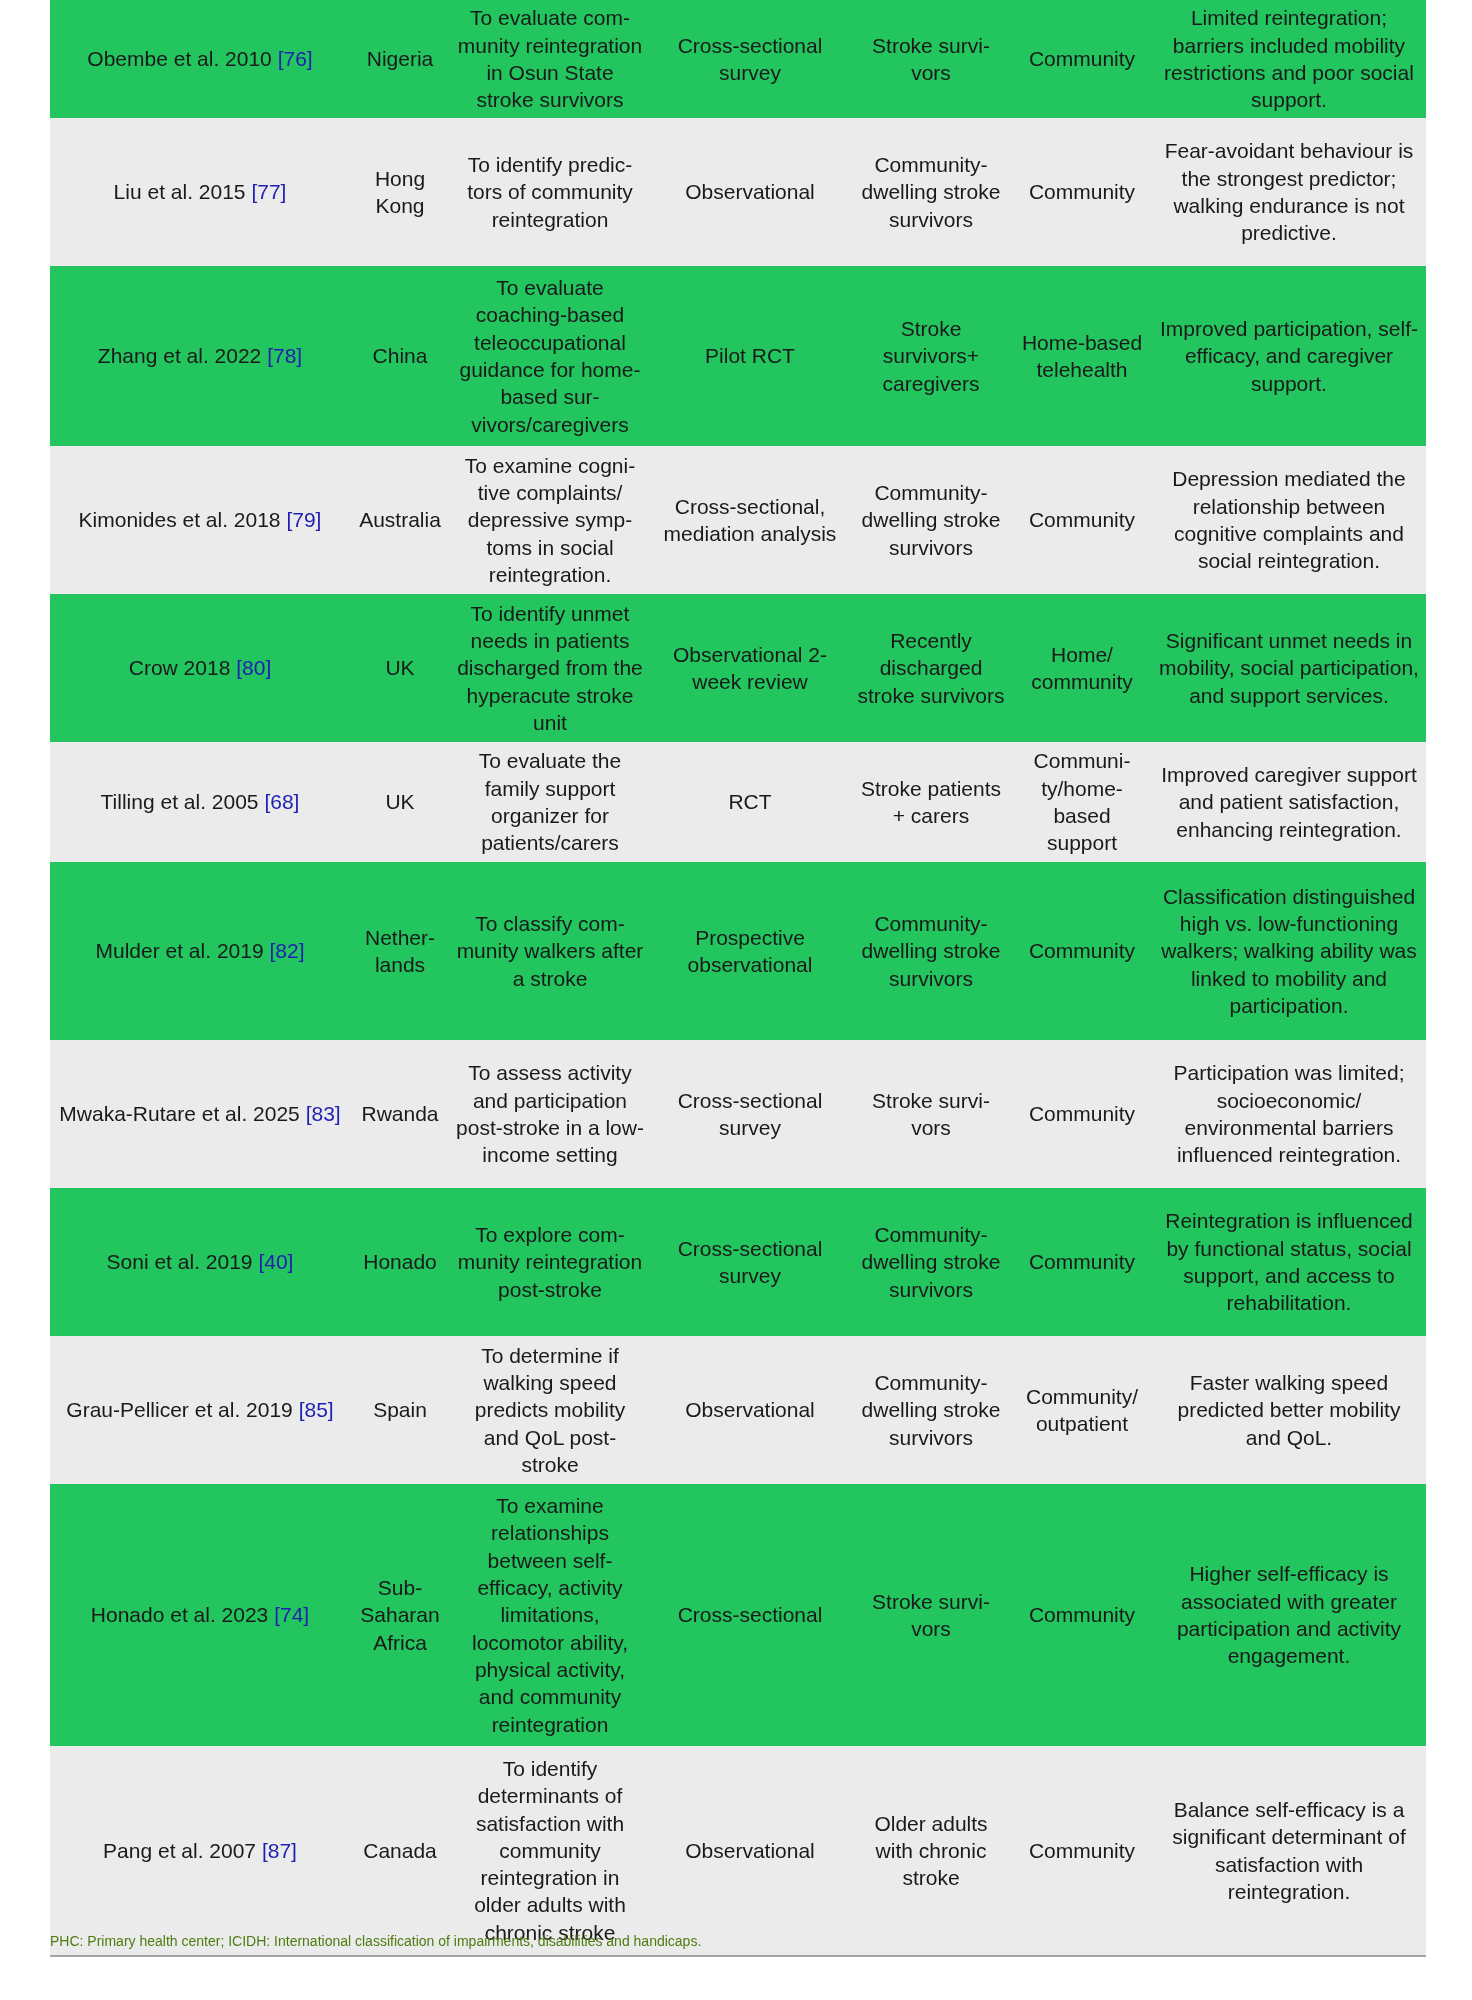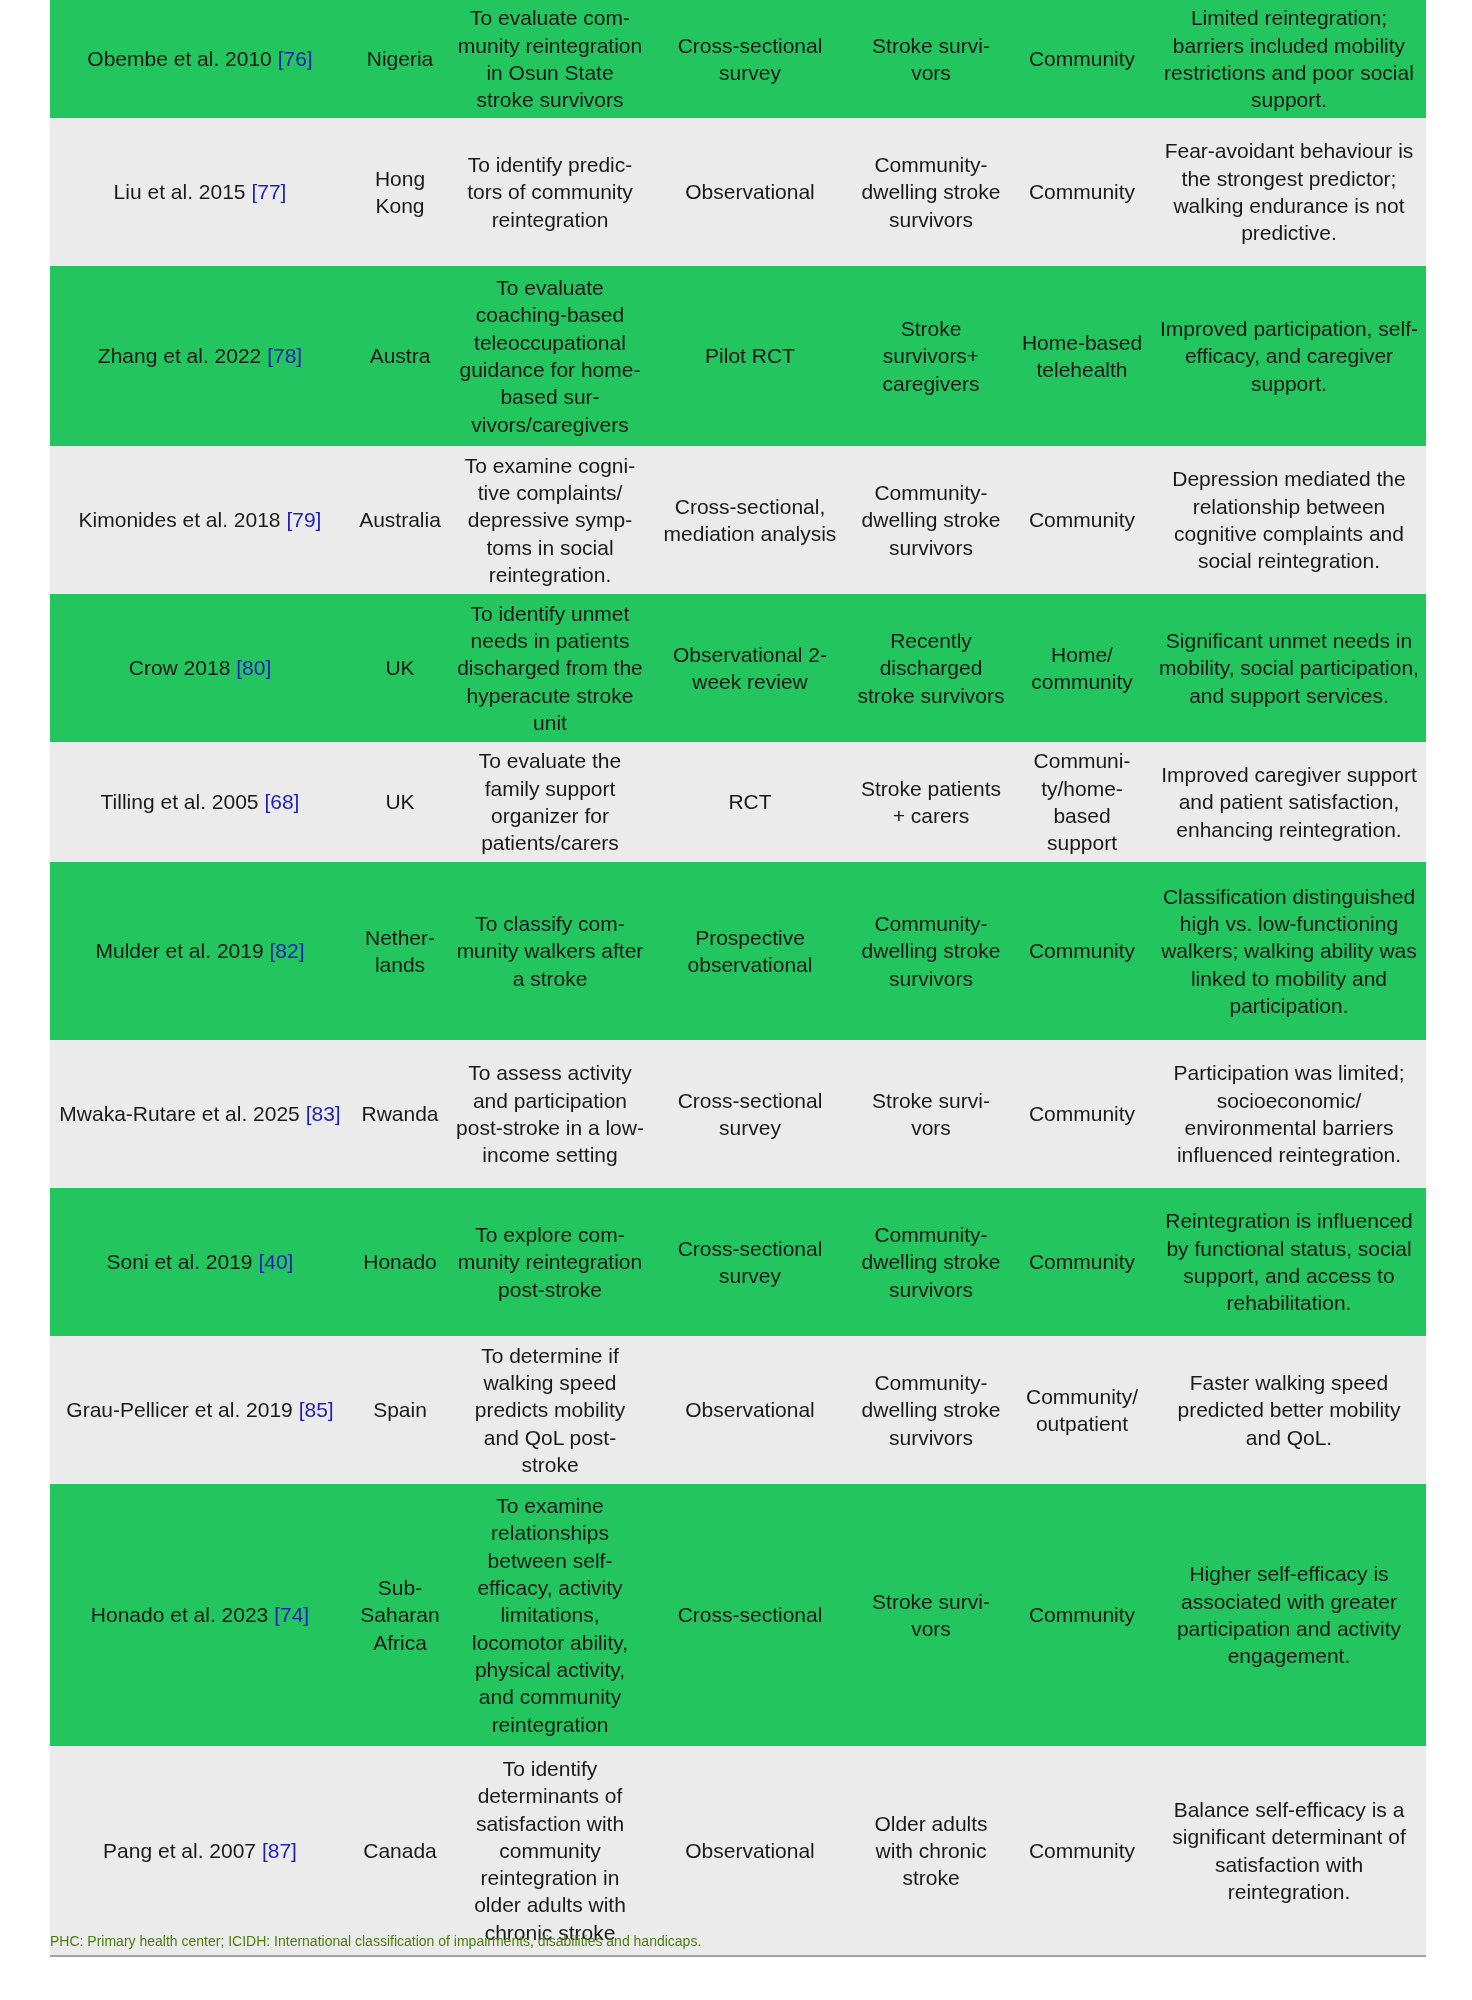--- a/index.html
+++ b/index.html
@@ -87,21 +87,21 @@
     <td><span>Liu et al. 2015</span> <a class="ref">[77]</a></td>
     <td>Hong Kong</td>
     <td>To identify predic­tors of commu­nity reintegration</td>
     <td>Observational</td>
     <td>Community-dwelling stroke survi­vors</td>
     <td>Commu­nity</td>
     <td>Fear-avoidant behav­iour is the strongest predictor; walking endurance is not pre­dictive.</td>
   </tr>
         <tr class="plain" style="height: 180px;">
     <td><span>Zhang et al. 2022</span> <a class="ref">[78]</a></td>
-    <td>Austra</td>
+    <td>China</td>
     <td>To evaluate coaching-based teleoccupational guidance for home-based sur­vivors/caregivers</td>
     <td>Pilot RCT</td>
     <td>Stroke survivors+ caregivers</td>
     <td>Home-based telehealth</td>
     <td>Improved participa­tion, self-efficacy, and caregiver support.</td>
   </tr>
         <tr class="shaded" style="height: 148px;">
     <td><span>Kimonides et al. 2018</span> <a class="ref">[79]</a></td>
     <td>Austra­lia</td>
     <td>To examine cogni­tive complaints/ depressive symp­toms in social reintegration.</td>

